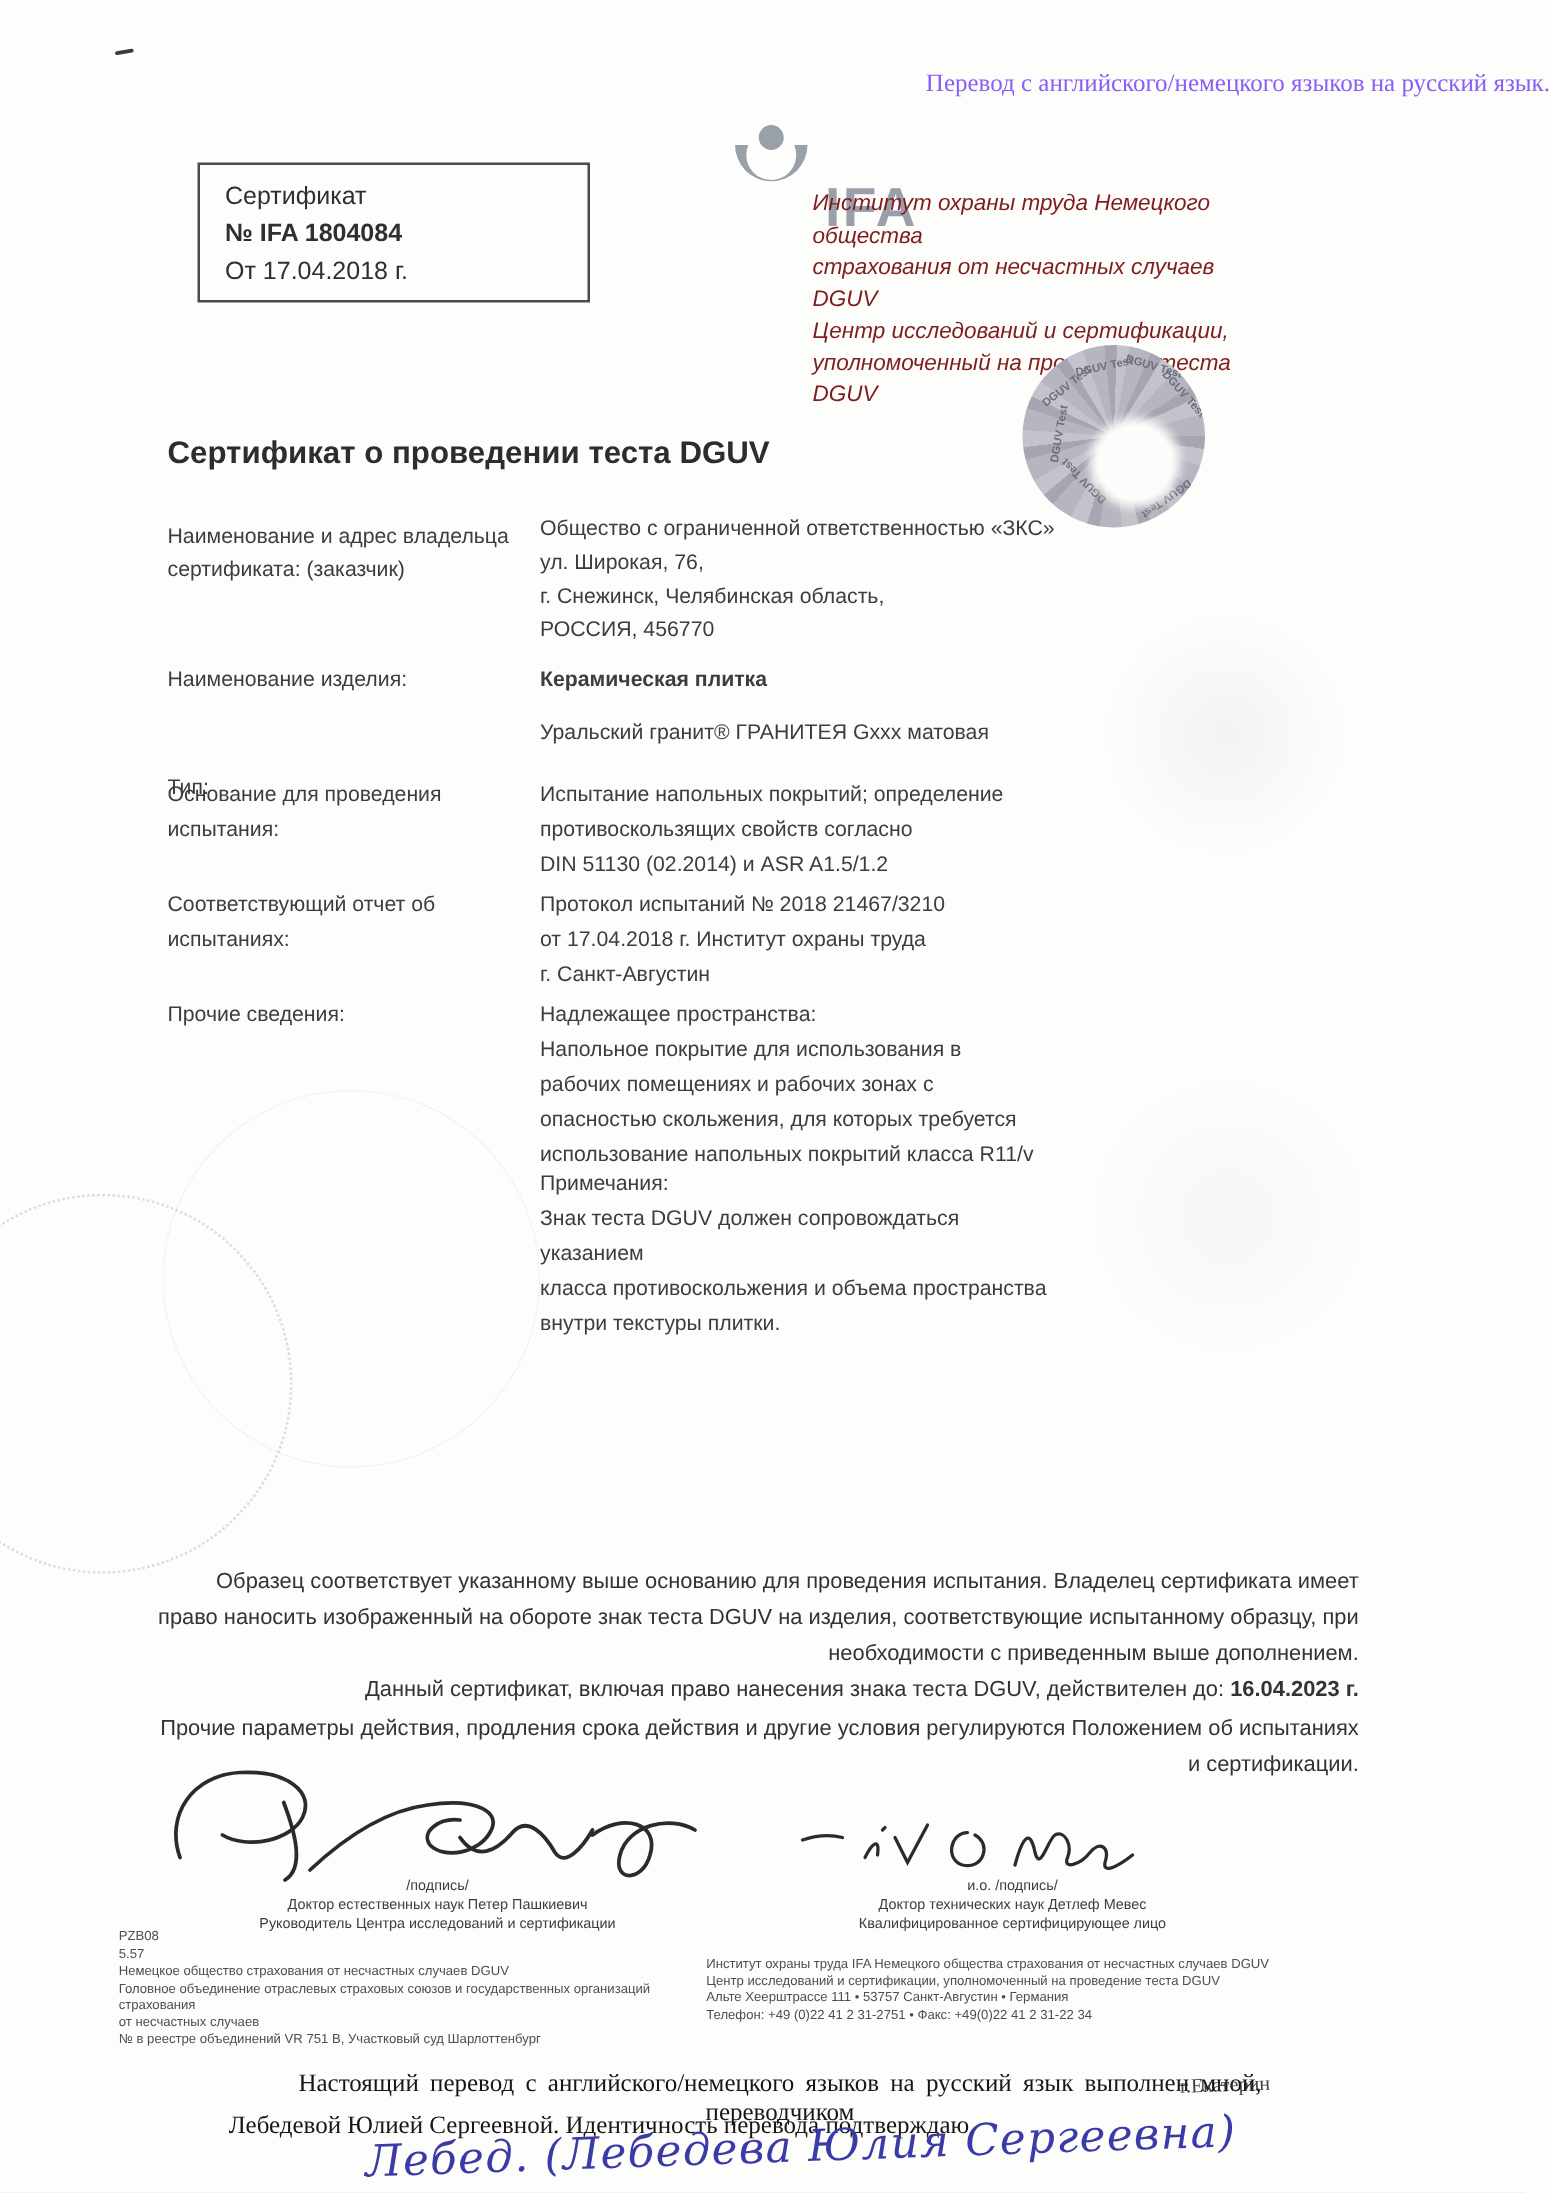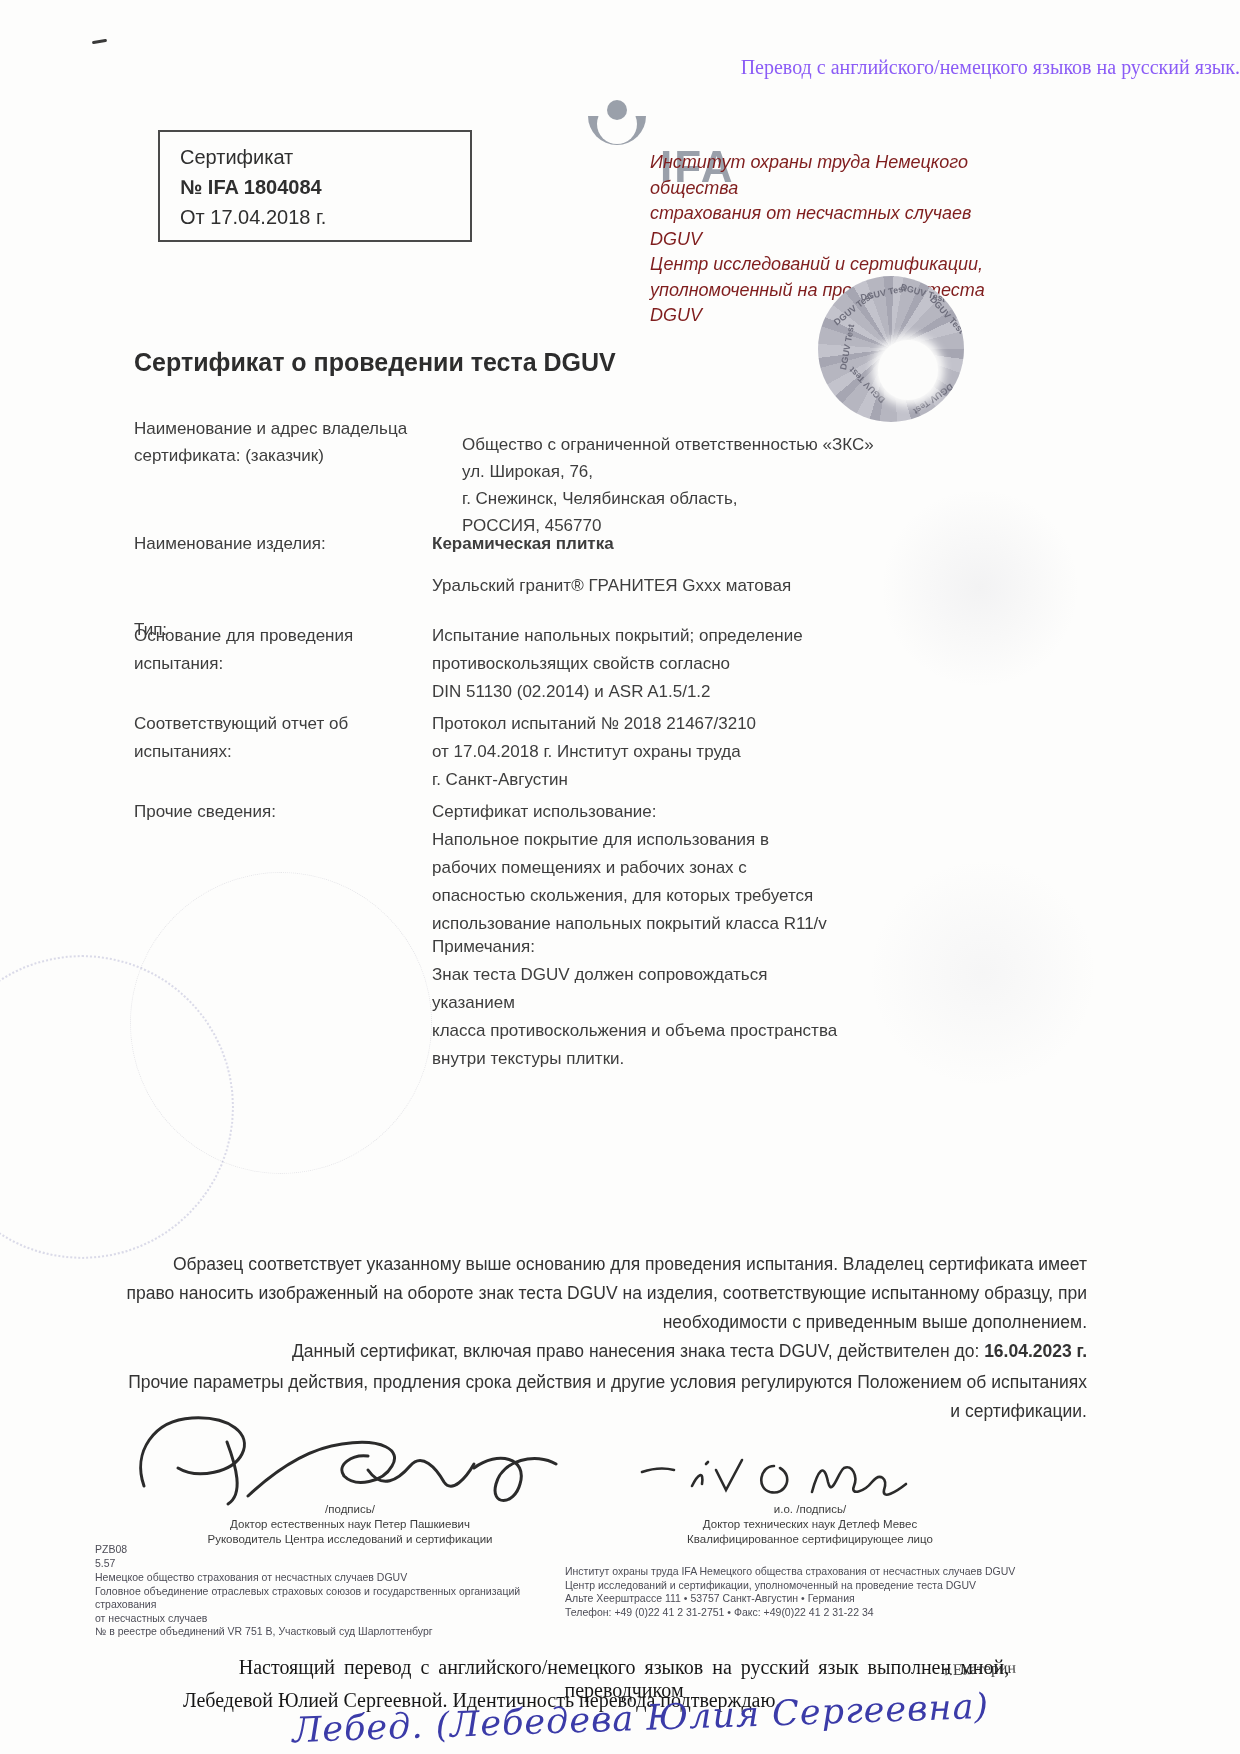--- a/index.html
+++ b/index.html
@@ -86,21 +86,21 @@
     <span style="left:92px;top:118px;transform:rotate(145deg);">DGUV Test</span>
     <div class="hole"></div>
   </div>
 
   <div class="abs title">Сертификат о проведении теста DGUV</div>
 
   <div class="abs lbl" style="top:415px;">
     <div>Наименование и адрес владельца</div>
       <div>сертификата: (заказчик)</div>
   </div>
-  <div class="abs val" style="top:431px;margin-left:30px;">
+  <div class="abs val" style="top:409px;">
     <div>Общество с ограниченной ответственностью «ЗКС»</div>
       <div>ул. Широкая, 76,</div>
     <div>г. Снежинск, Челябинская область,</div>
       <div>РОССИЯ, 456770</div>
   </div>
 
   <div class="abs lbl" style="top:530px;">
     <div>Наименование изделия:</div>
   </div>
   <div class="abs val b" style="top:530px;">
@@ -131,21 +131,21 @@
   <div class="abs val lh28" style="top:710px;">
     <div>Протокол испытаний № 2018 21467/3210</div>
       <div>от 17.04.2018 г. Институт охраны труда</div>
       <div>г. Санкт-Августин</div>
   </div>
 
   <div class="abs lbl" style="top:798px;">
     <div>Прочие сведения:</div>
   </div>
   <div class="abs val lh28" style="top:798px;">
-    <div>Сертификат использование:</div>
+    <div>Надлежащее пространства:</div>
       <div>Напольное покрытие для использования в</div>
     <div>рабочих помещениях и рабочих зонах с</div>
       <div>опасностью скольжения, для которых требуется</div>
     <div>использование напольных покрытий класса R11/v</div>
   </div>
   <div class="abs val lh28" style="top:933px;">
     <div>Примечания:</div>
       <div>Знак теста DGUV должен сопровождаться указанием</div>
     <div>класса противоскольжения и объема пространства</div>
       <div>внутри текстуры плитки.</div>

